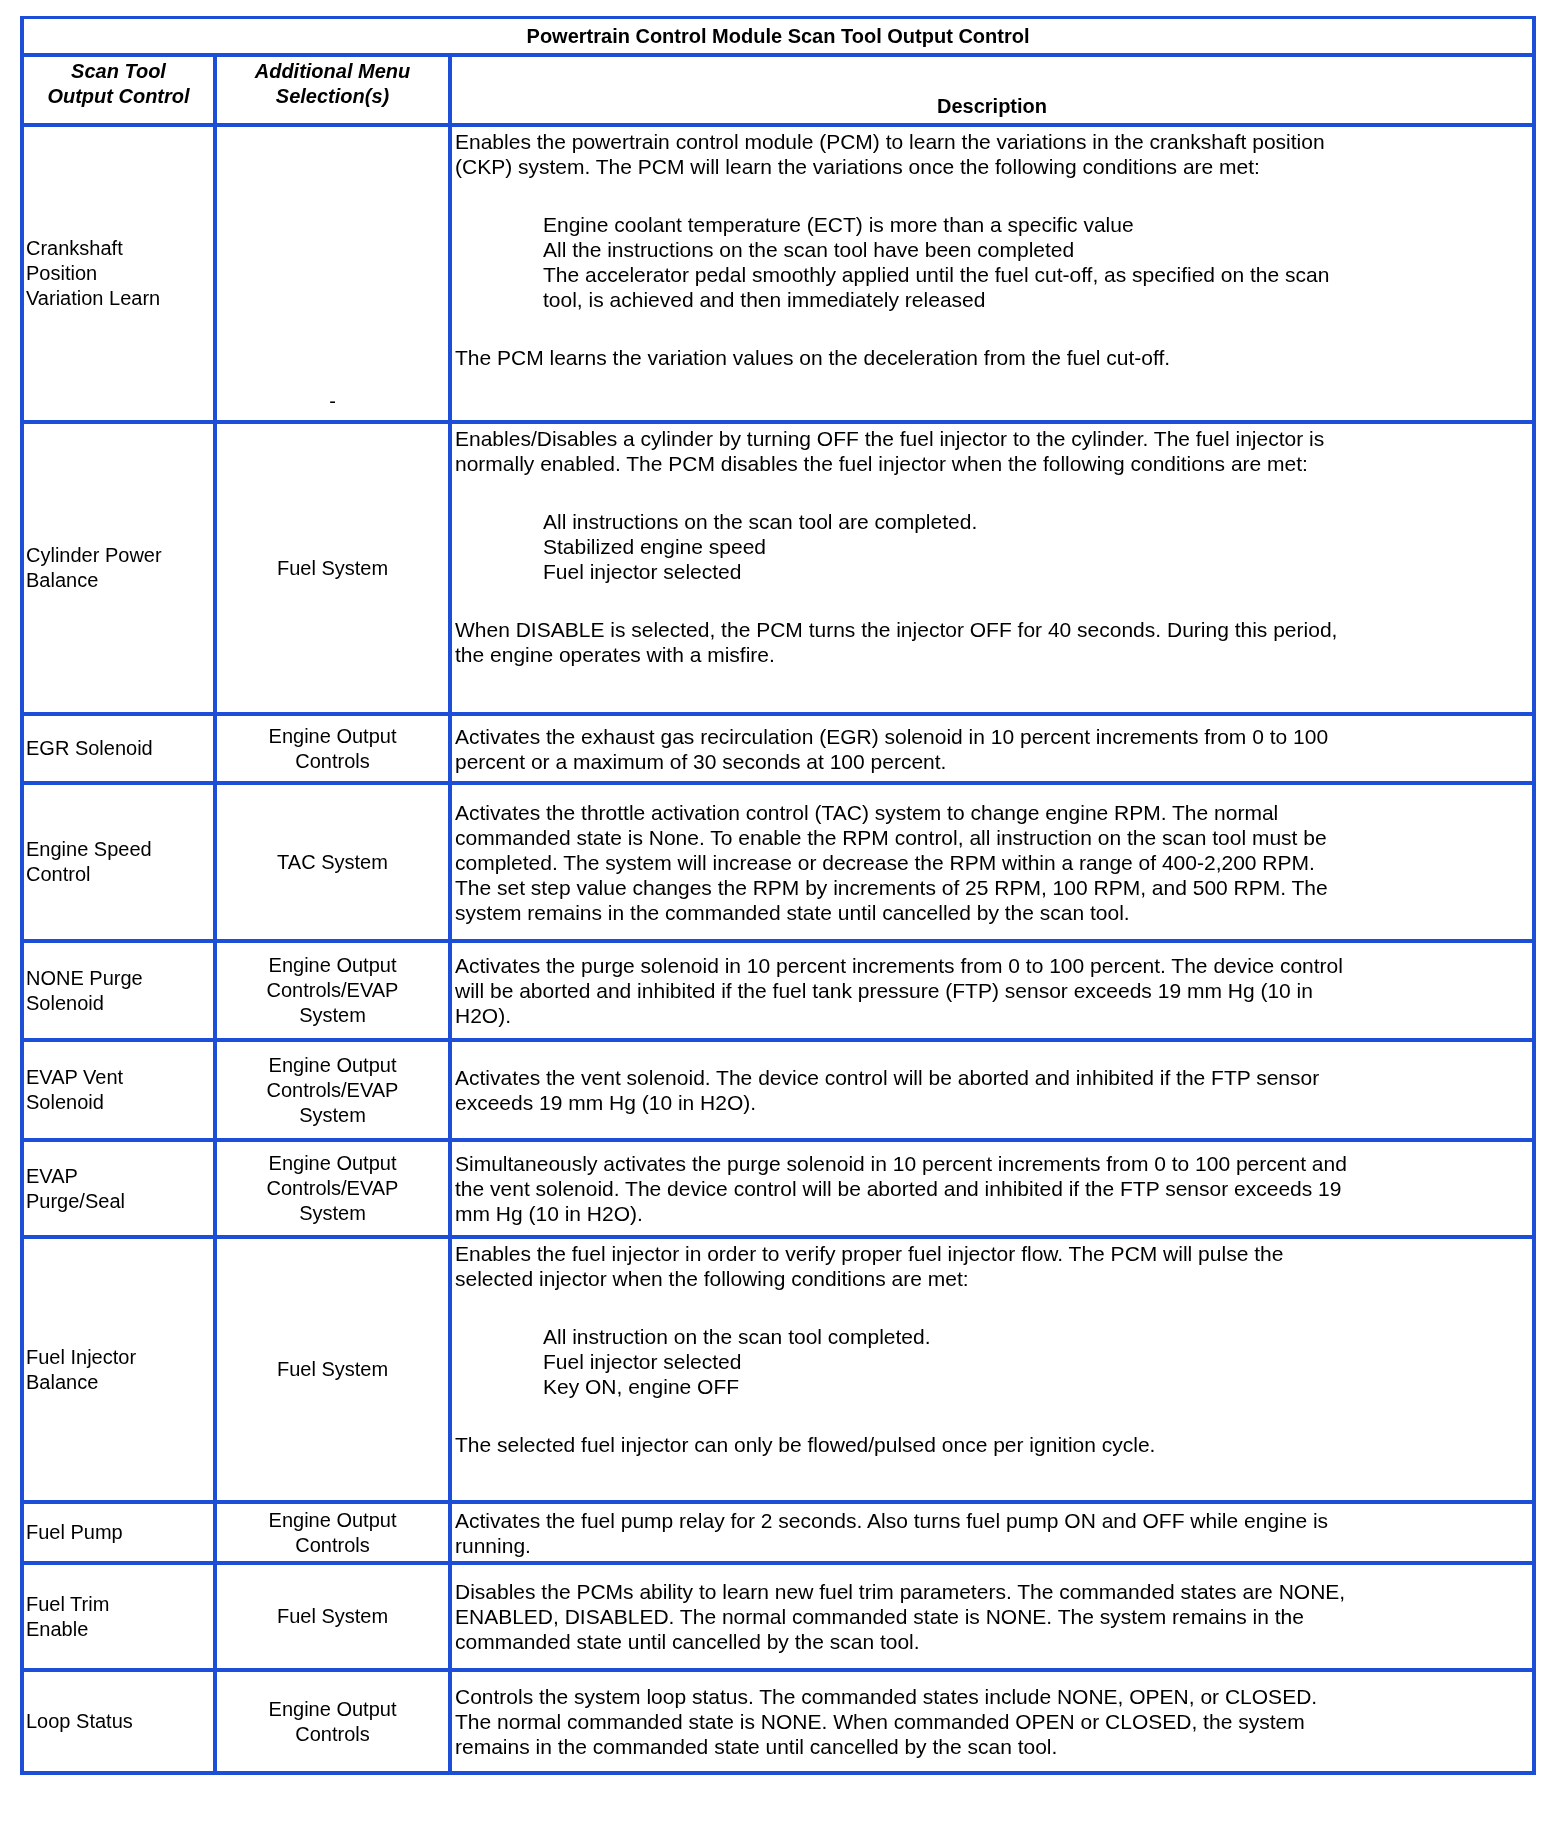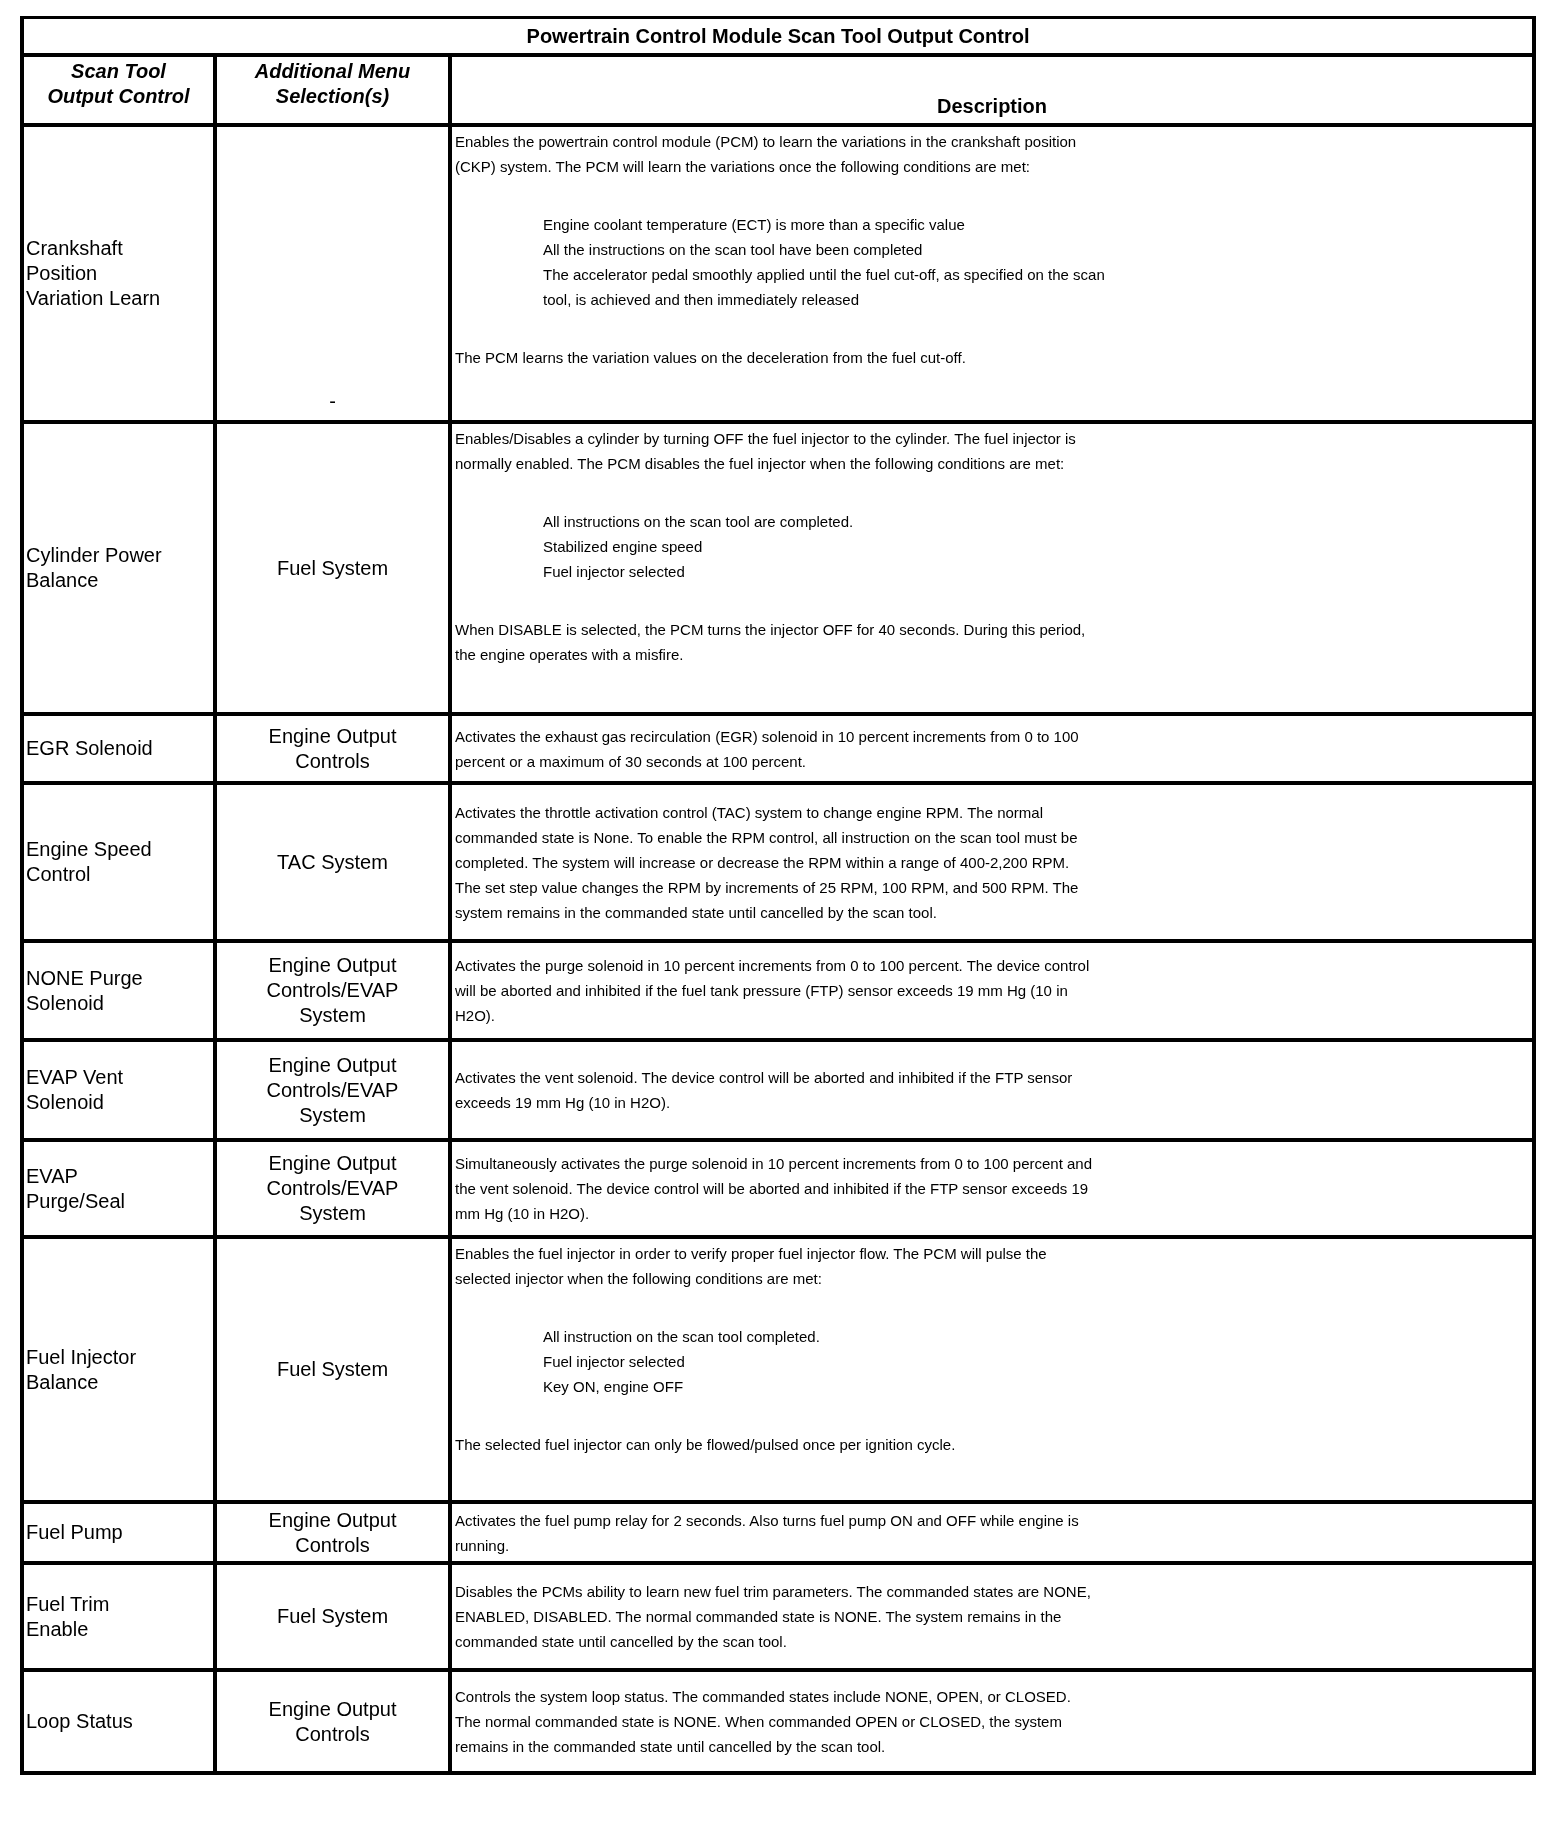--- a/index.html
+++ b/index.html
@@ -20,21 +20,21 @@
       left: 20px;
       top: 16px;
       width: 1512px;
     }
     table.pcm {
       border-collapse: collapse;
       width: 1512px;
       table-layout: fixed;
     }
     table.pcm td, table.pcm th {
-      border: 4px solid #000000;
+      border: 4px solid #1d4ed8;
       padding: 0;
       overflow: hidden;
     }
     col.c1 { width: 193px; }
     col.c2 { width: 235px; }
     col.c3 { width: 1084px; }
 
     .title-cell {
       height: 34px;
       text-align: center;
@@ -66,21 +66,21 @@
       font-size: 20px;
       line-height: 25px;
       text-align: center;
       vertical-align: middle;
     }
     td.menu.dash {
       vertical-align: bottom;
       padding-bottom: 6px !important;
     }
     td.desc {
-      font-size: 15px;
+      font-size: 21px;
       line-height: 25px;
       vertical-align: top;
       padding: 2px 0 0 3px !important;
     }
     td.desc.middle { vertical-align: middle; padding-top: 0 !important; }
     .line { white-space: nowrap; display: block; }
     .bullets { padding-left: 88px; margin: 33px 0 33px 0; }
     .para-gap-bottom { margin-top: 14px; }
 
     tr.r1 td { height: 287px; }

